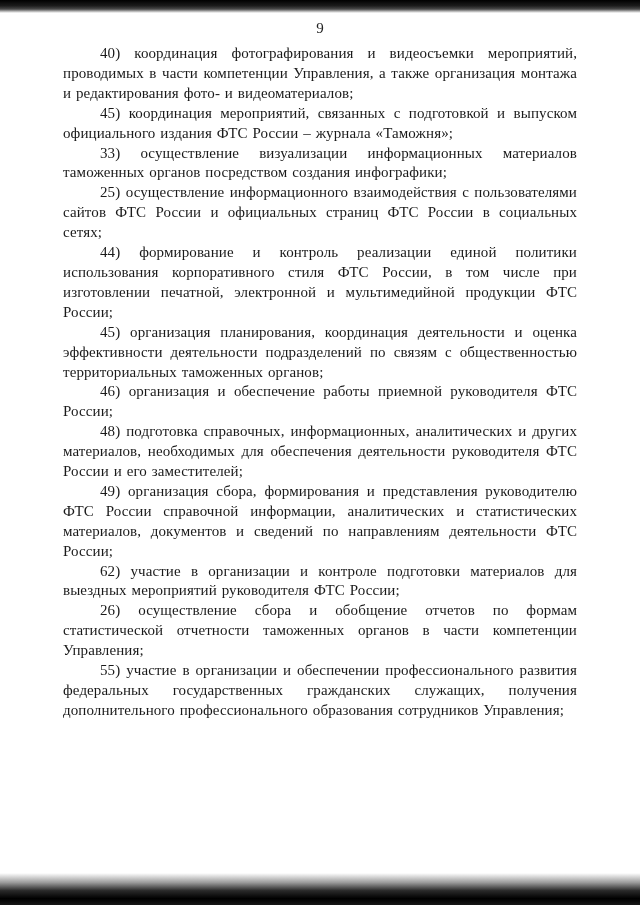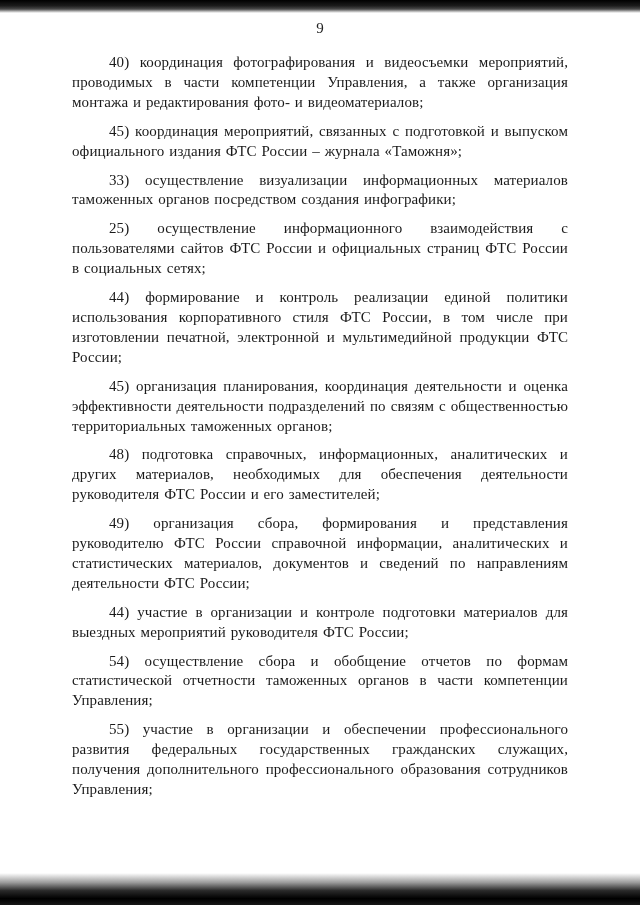--- a/index.html
+++ b/index.html
@@ -41,21 +41,21 @@
     font-size: 15px;
     color: #222;
   }
   .doc-body {
     position: absolute;
     top: 44px;
     left: 63px;
     width: 514px;
   }
   .para {
-    margin: 9px;
+    margin: 0;
     font-size: 15px;
     line-height: 19.9px;
     text-align: justify;
     text-indent: 37px;
     letter-spacing: 0.1px;
     word-spacing: 1px;
   }
 </style>
 </head>
 <body>
@@ -63,20 +63,21 @@
 <div class="sheet">
   <div class="edge-top"></div>
   <div class="page-number">9</div>
   <div class="doc-body">
       <p class="para">40) координация фотографирования и видеосъемки мероприятий, проводимых в части компетенции Управления, а также организация монтажа и редактирования фото- и видеоматериалов;</p>
       <p class="para">45) координация мероприятий, связанных с подготовкой и выпуском официального издания ФТС России – журнала «Таможня»;</p>
       <p class="para">33) осуществление визуализации информационных материалов таможенных органов посредством создания инфографики;</p>
       <p class="para">25) осуществление информационного взаимодействия с пользователями сайтов ФТС России и официальных страниц ФТС России в социальных сетях;</p>
       <p class="para">44) формирование и контроль реализации единой политики использования корпоративного стиля ФТС России, в том числе при изготовлении печатной, электронной и мультимедийной продукции ФТС России;</p>
       <p class="para">45) организация планирования, координация деятельности и оценка эффективности деятельности подразделений по связям с общественностью территориальных таможенных органов;</p>
+      <p class="para">46) организация и обеспечение работы приемной руководителя ФТС России;</p>
       <p class="para">48) подготовка справочных, информационных, аналитических и других материалов, необходимых для обеспечения деятельности руководителя ФТС России и его заместителей;</p>
       <p class="para">49) организация сбора, формирования и представления руководителю ФТС России справочной информации, аналитических и статистических материалов, документов и сведений по направлениям деятельности ФТС России;</p>
-      <p class="para">44) участие в организации и контроле подготовки материалов для выездных мероприятий руководителя ФТС России;</p>
-      <p class="para">54) осуществление сбора и обобщение отчетов по формам статистической отчетности таможенных органов в части компетенции Управления;</p>
+      <p class="para">62) участие в организации и контроле подготовки материалов для выездных мероприятий руководителя ФТС России;</p>
+      <p class="para">26) осуществление сбора и обобщение отчетов по формам статистической отчетности таможенных органов в части компетенции Управления;</p>
       <p class="para">55) участие в организации и обеспечении профессионального развития федеральных государственных гражданских служащих, получения дополнительного профессионального образования сотрудников Управления;</p>
     </div>
   <div class="edge-bottom"></div>
 </div>
 
 </body></html>

